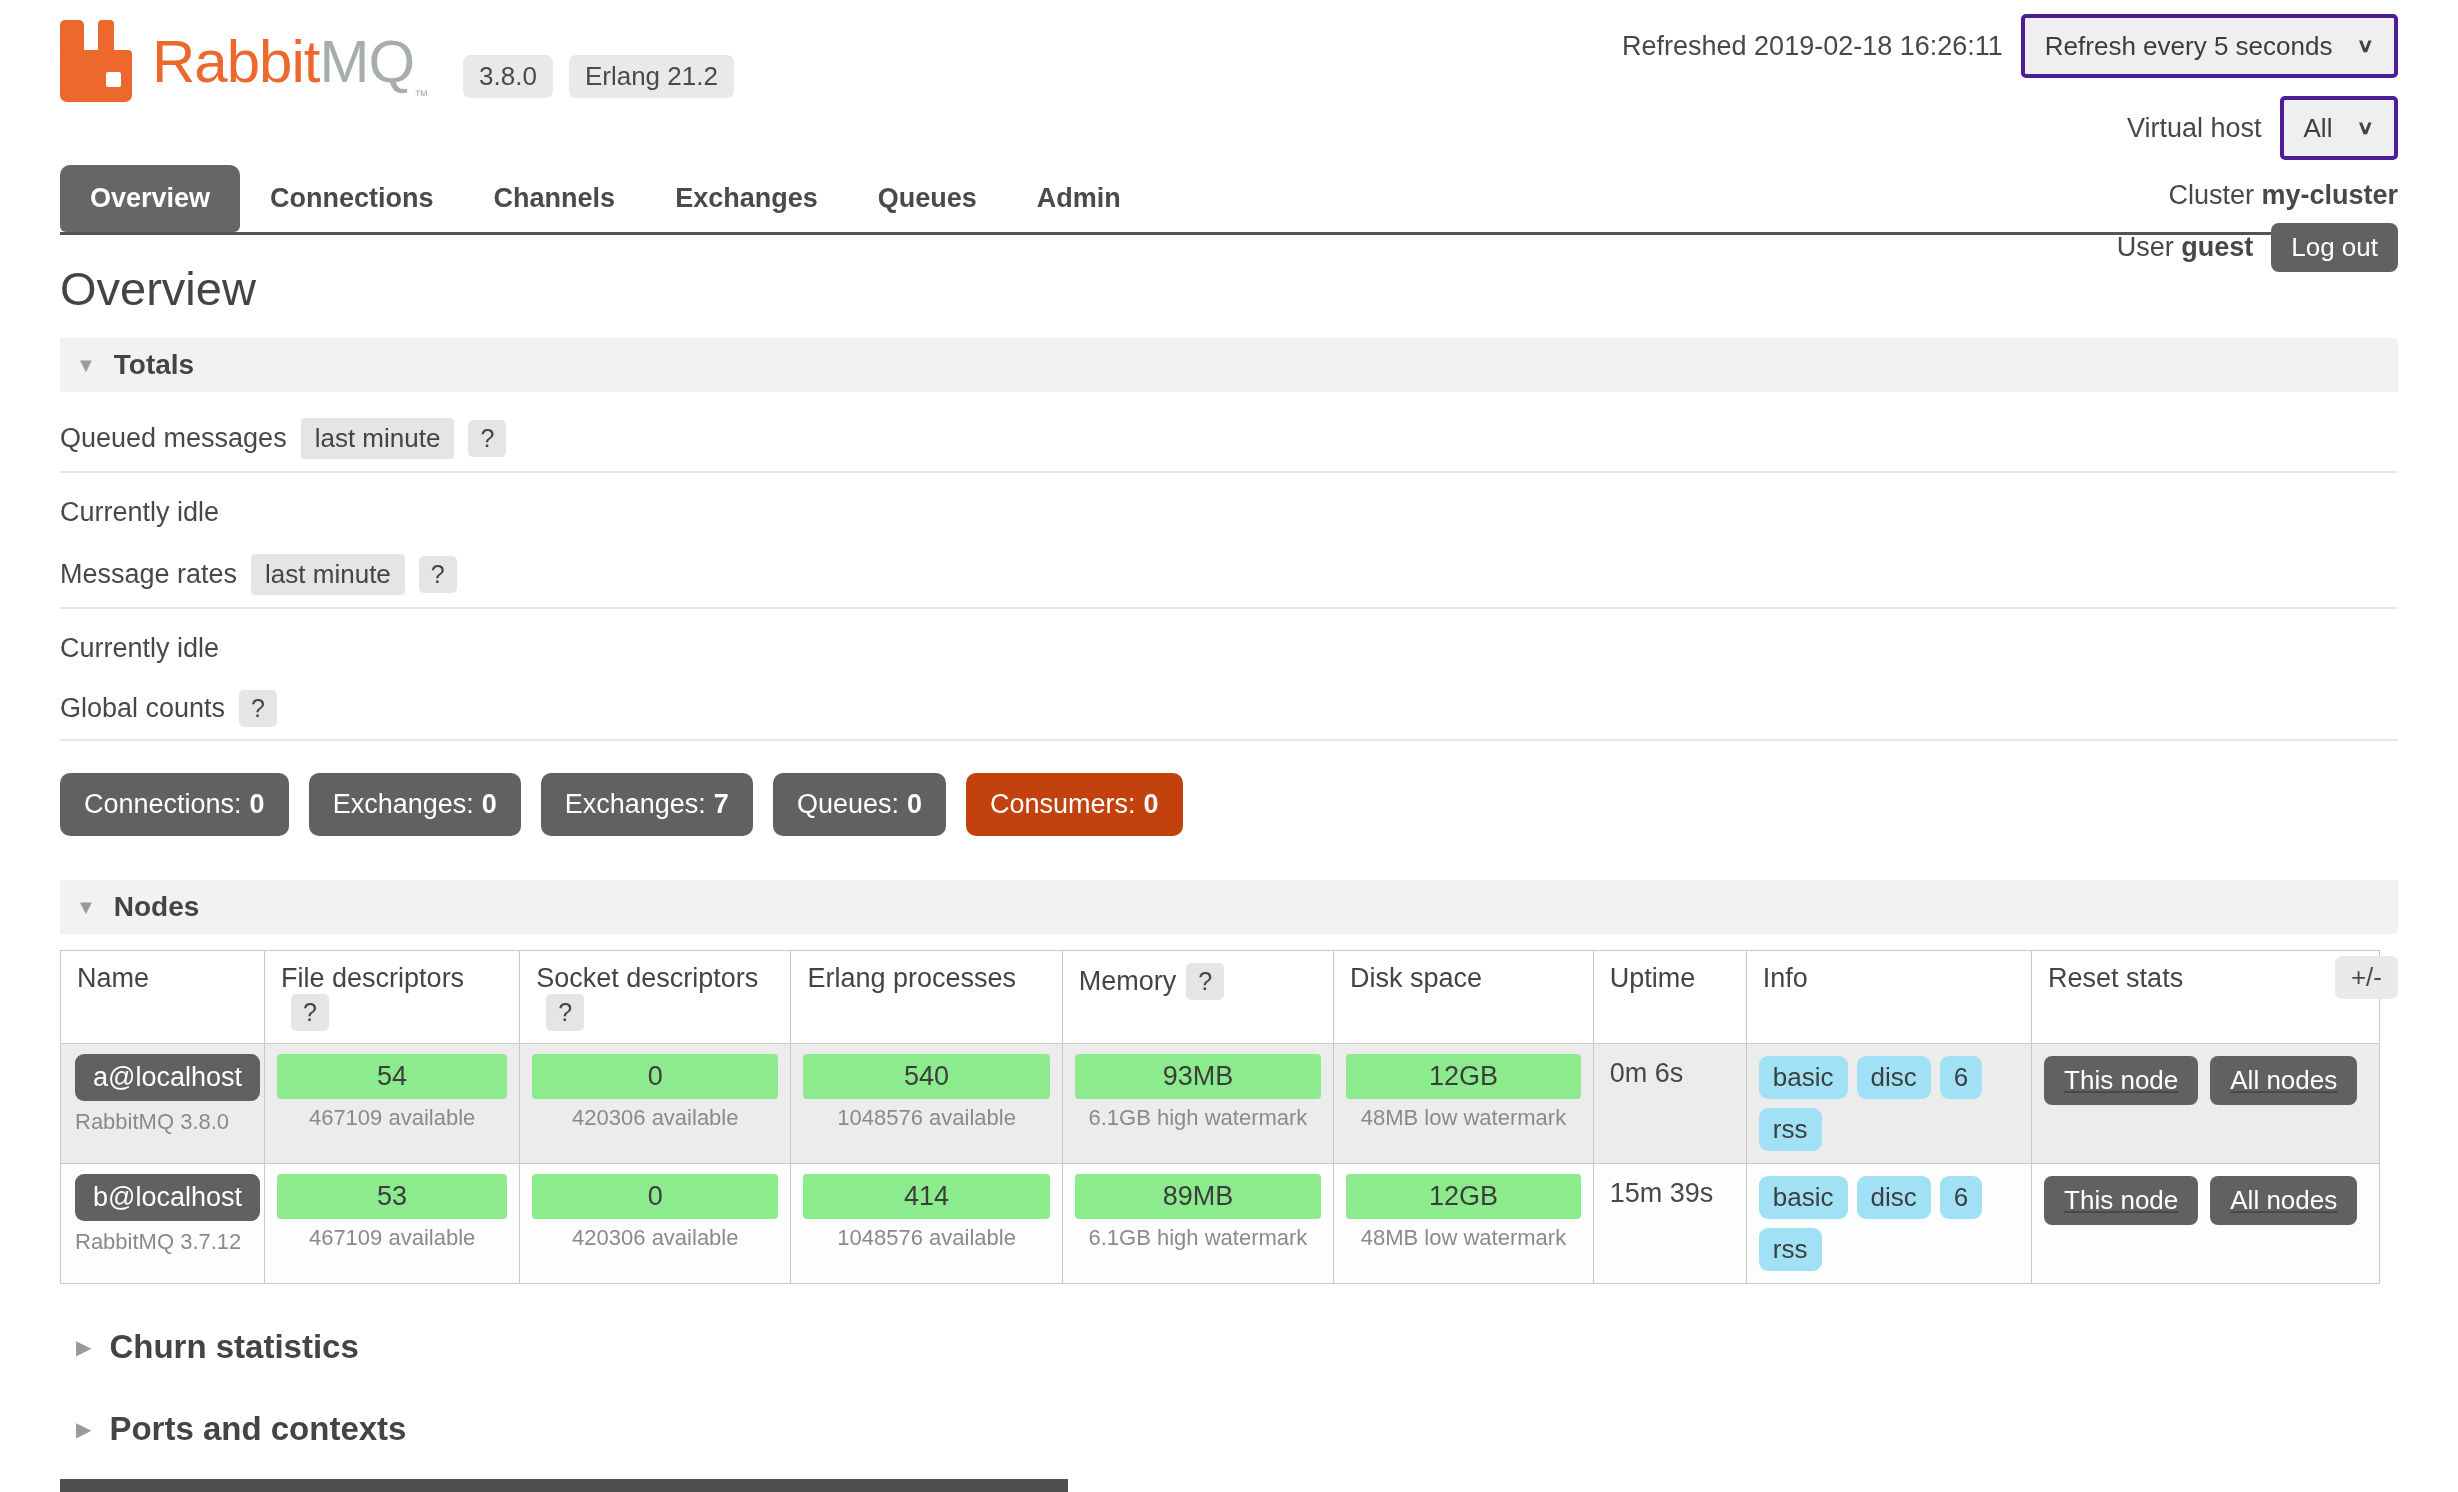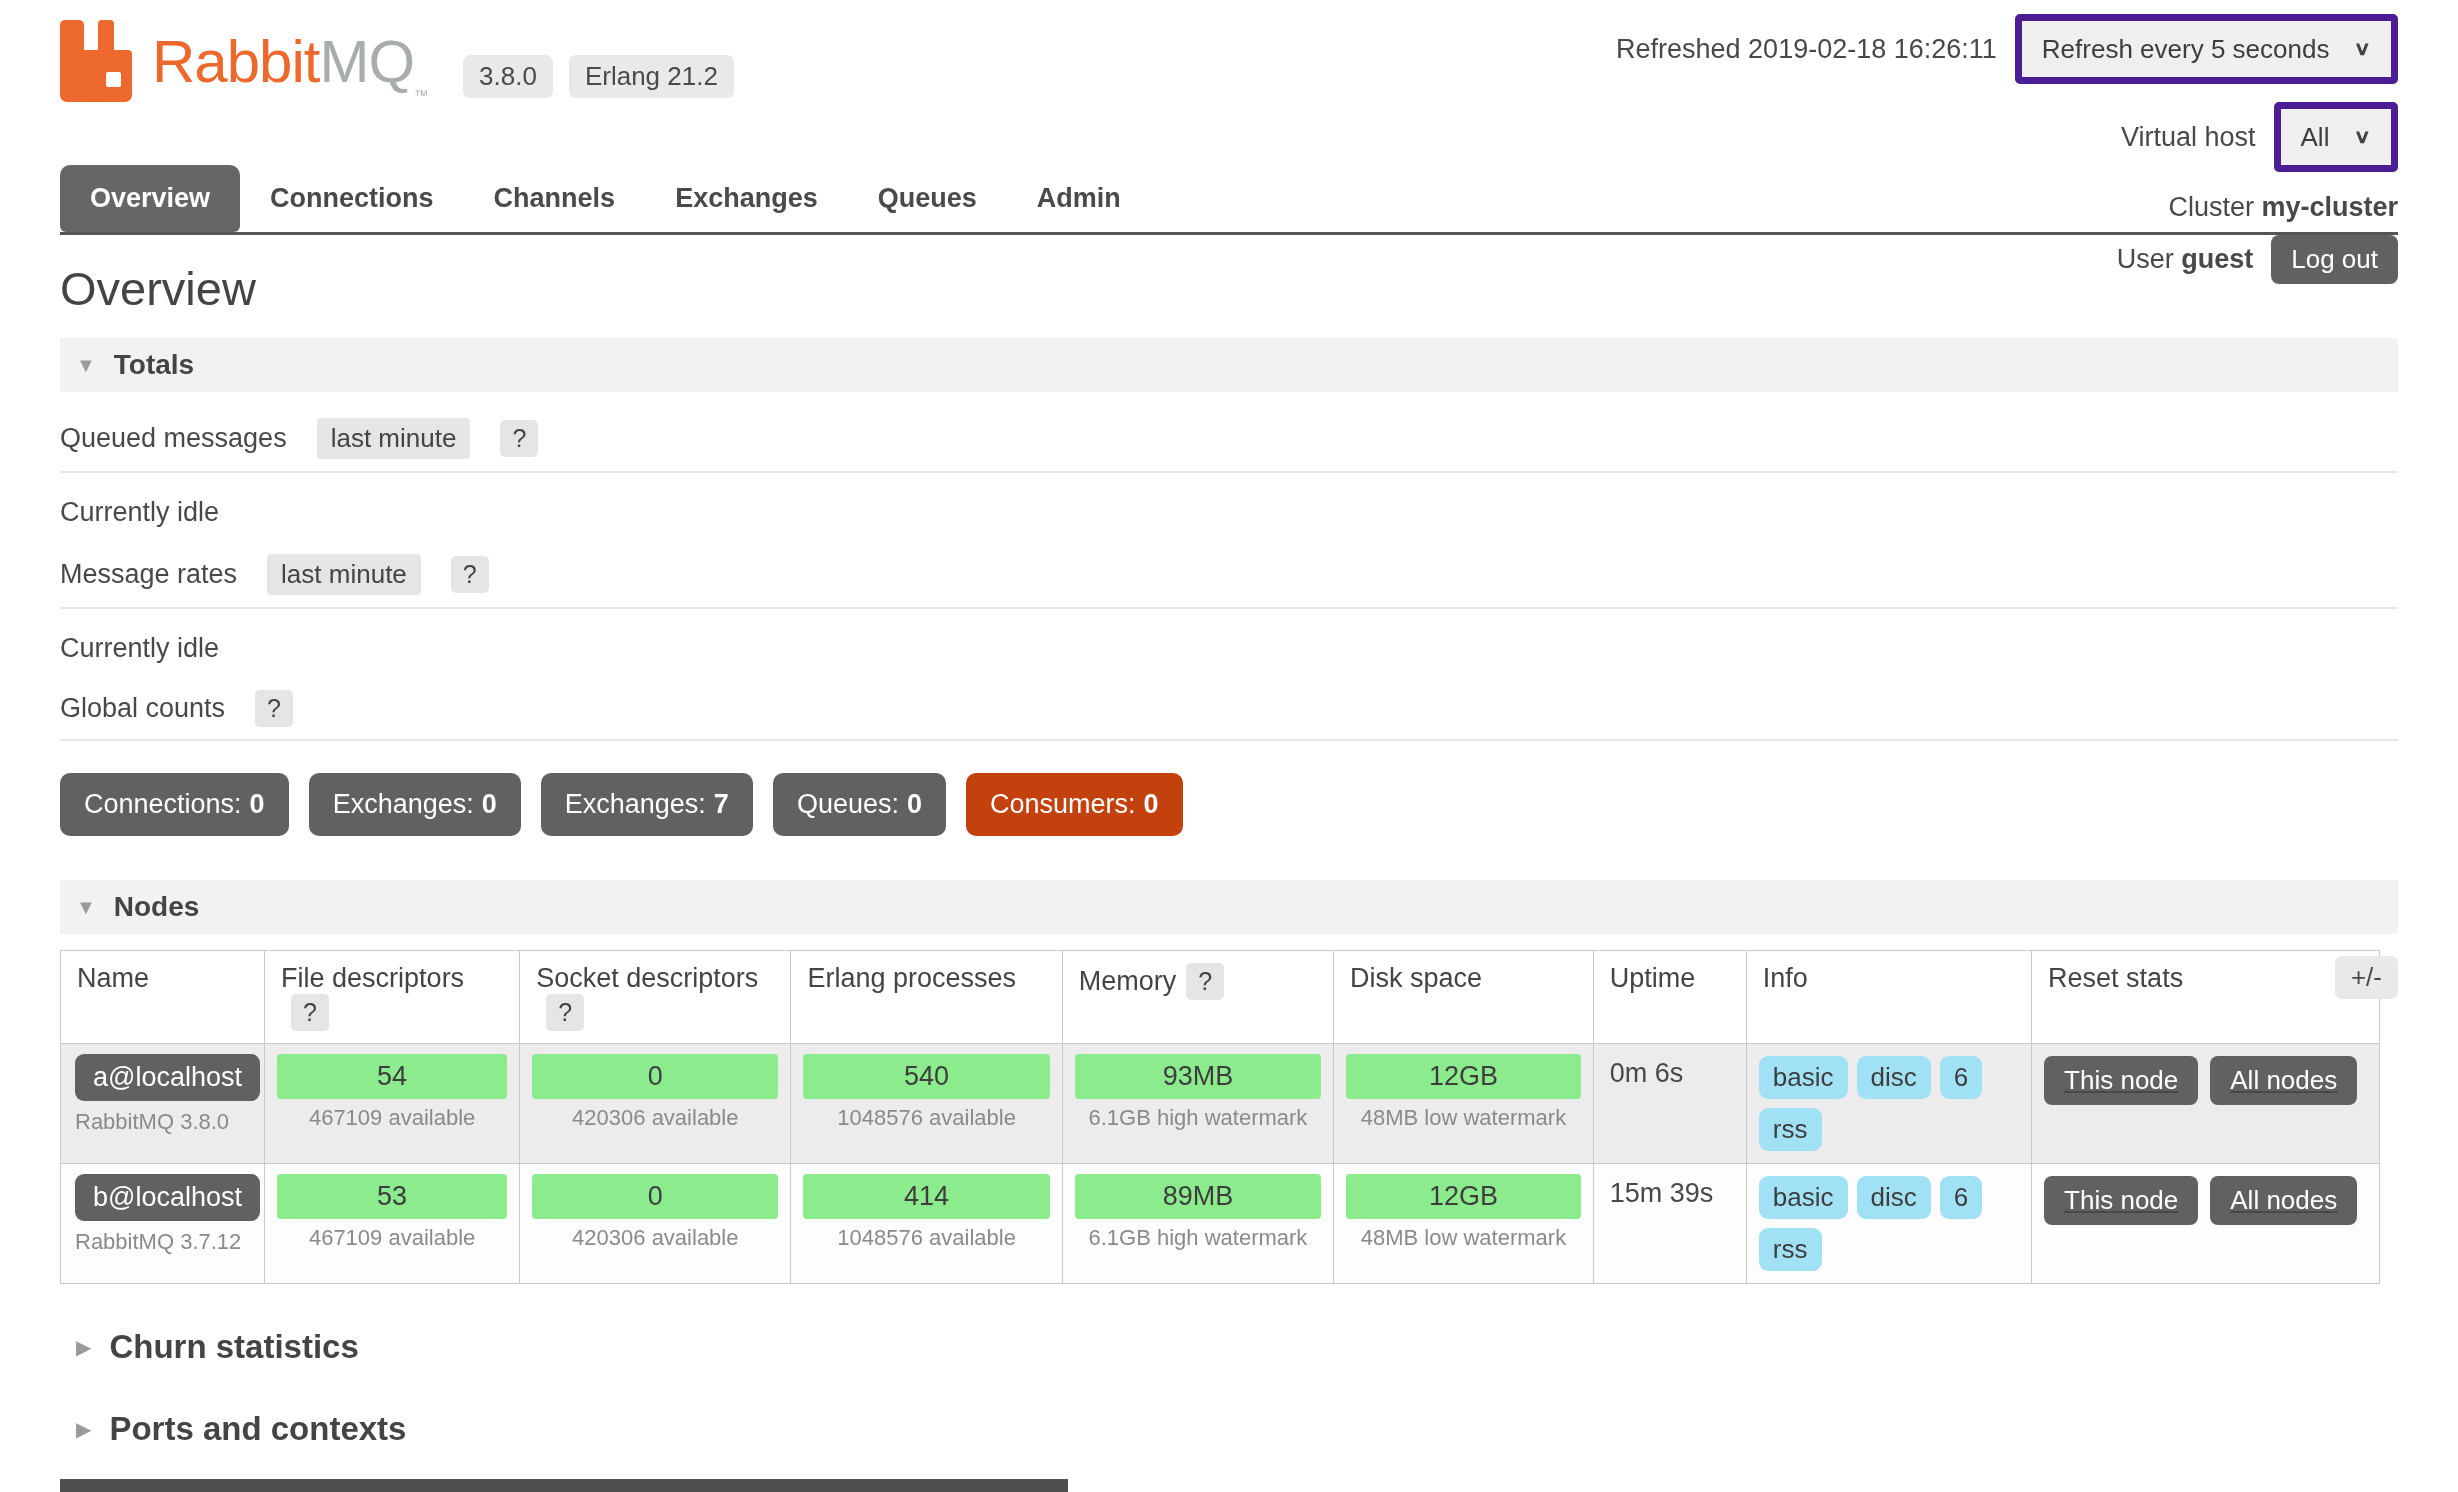--- a/index.html
+++ b/index.html
@@ -23,40 +23,40 @@
   .chip{display:inline-block;background:#e9e9e9;color:#4a4a4a;border-radius:7px;
         padding:6px 16px;font-size:26px;line-height:1.2;}
 
   .top-right{position:absolute;right:0;top:0;text-align:right;font-size:27px;}
   .refresh-row,.vh-row,.user-row{display:flex;align-items:center;justify-content:flex-end;gap:18px;}
   .refresh-row{margin-top:14px;}
   .vh-row{margin-top:18px;}
   .cluster-row{margin-top:20px;}
   .user-row{margin-top:12px;}
   .select{display:inline-flex;align-items:center;justify-content:space-between;gap:24px;
-          background:#efefef;border:7px solid #4c1d95;border-radius:5px;height:56px;
+          background:#efefef;border:4px solid #4c1d95;border-radius:5px;height:56px;
           padding:0 20px;font-size:26px;color:#3d3d3d;cursor:pointer;}
   .select .arrow{font-size:24px;font-weight:bold;color:#444;transform:scaleY(.8);}
   .refresh-select{min-width:320px;}
   b{font-weight:bold;}
   .btn-dark{display:inline-block;background:var(--dark_button,#616161);color:#fff;border:none;
             border-radius:8px;padding:9px 20px;font-size:26px;font-family:inherit;cursor:pointer;}
 
   .nav-tabs{position:absolute;left:0;bottom:0;display:flex;align-items:flex-end;}
   .tab{font-size:27px;font-weight:bold;color:#4a4a4a;padding:18px 30px;cursor:pointer;}
   .tab.active{background:#666;color:#fff;border-radius:10px 10px 6px 6px;}
   .dark-rule{border:none;border-top:3px solid #545454;margin:0;}
 
   
   .page-title{font-size:47px;font-weight:normal;color:#444;margin:26px 0 22px 0;}
   .section-bar{background:#f2f2f2;height:54px;display:flex;align-items:center;padding:0 16px;cursor:pointer;}
   .tri{color:#9a9a9a;font-size:20px;margin-right:18px;}
   .section-bar .section-label{font-size:28px;font-weight:bold;color:#444;}
 
-  .stat-row{display:flex;align-items:center;gap:30px;margin-top:26px;padding-bottom:12px;
+  .stat-row{display:flex;align-items:center;gap:14px;margin-top:26px;padding-bottom:12px;
             border-bottom:2px solid #e8e8e8;font-size:27px;}
   .help-chip{display:inline-block;background:#e5e5e5;border-radius:5px;padding:4px 12px;
              font-size:25px;color:#444;cursor:pointer;}
   .range-chip{display:inline-block;background:#e5e5e5;border-radius:4px;padding:5px 14px;
               font-size:26px;color:#444;cursor:pointer;}
   .idle{font-size:27px;margin-top:24px;}
 
   .count-buttons{display:flex;gap:20px;margin:32px 0 44px 0;}
   .count-btn{background:var(--dark_button,#616161);color:#fff;border:none;border-radius:10px;
              padding:16px 24px;font-size:27px;font-family:inherit;cursor:pointer;}

